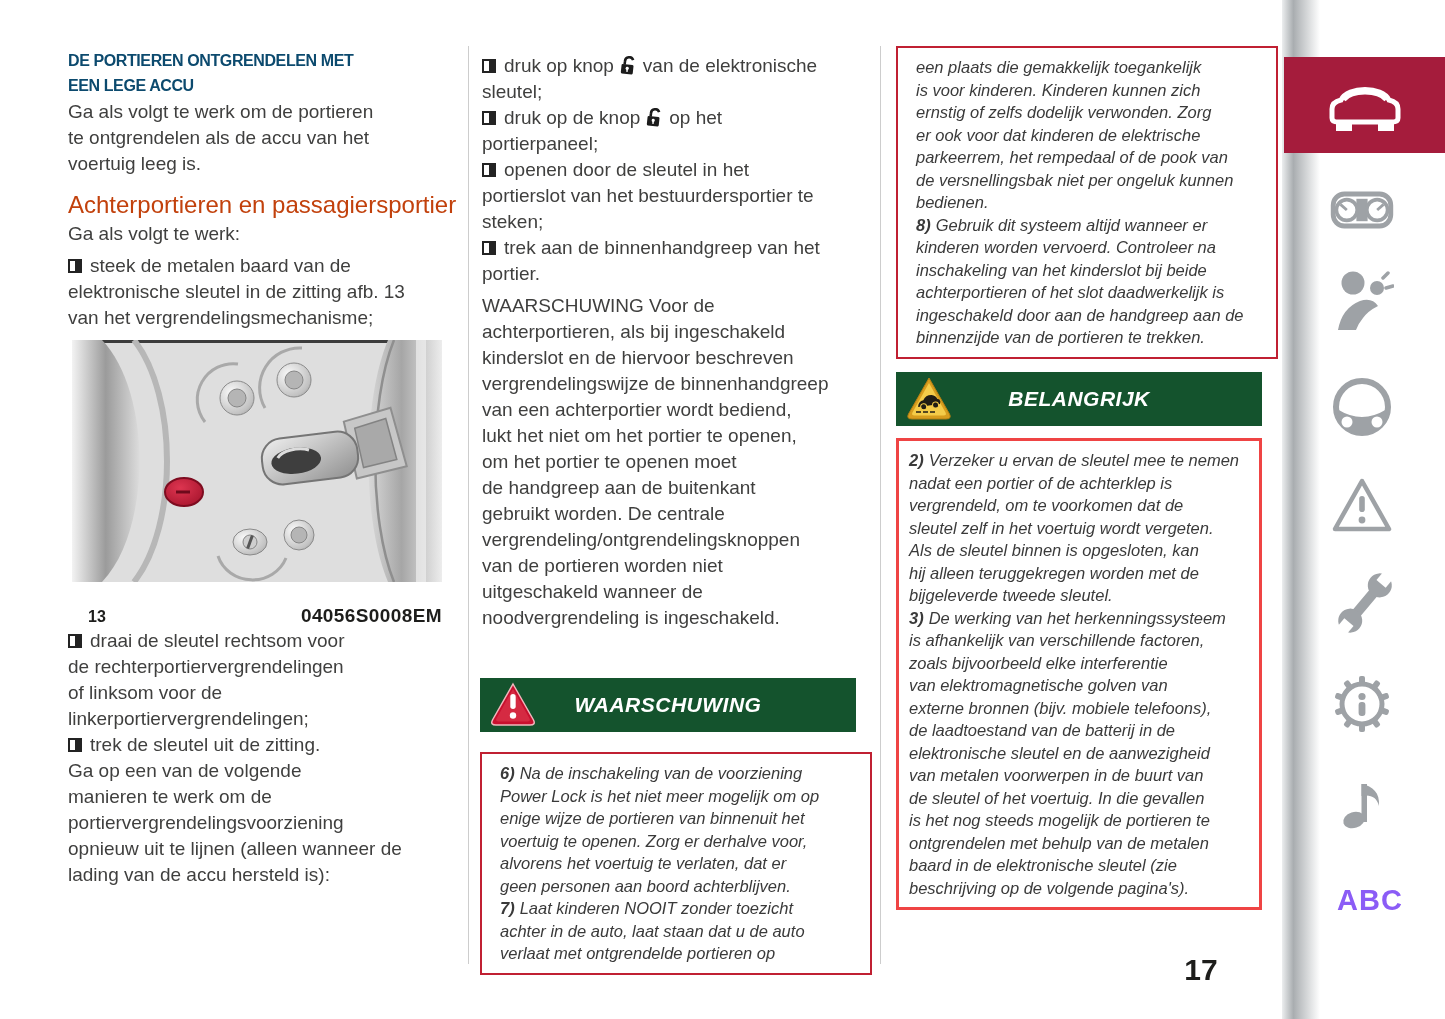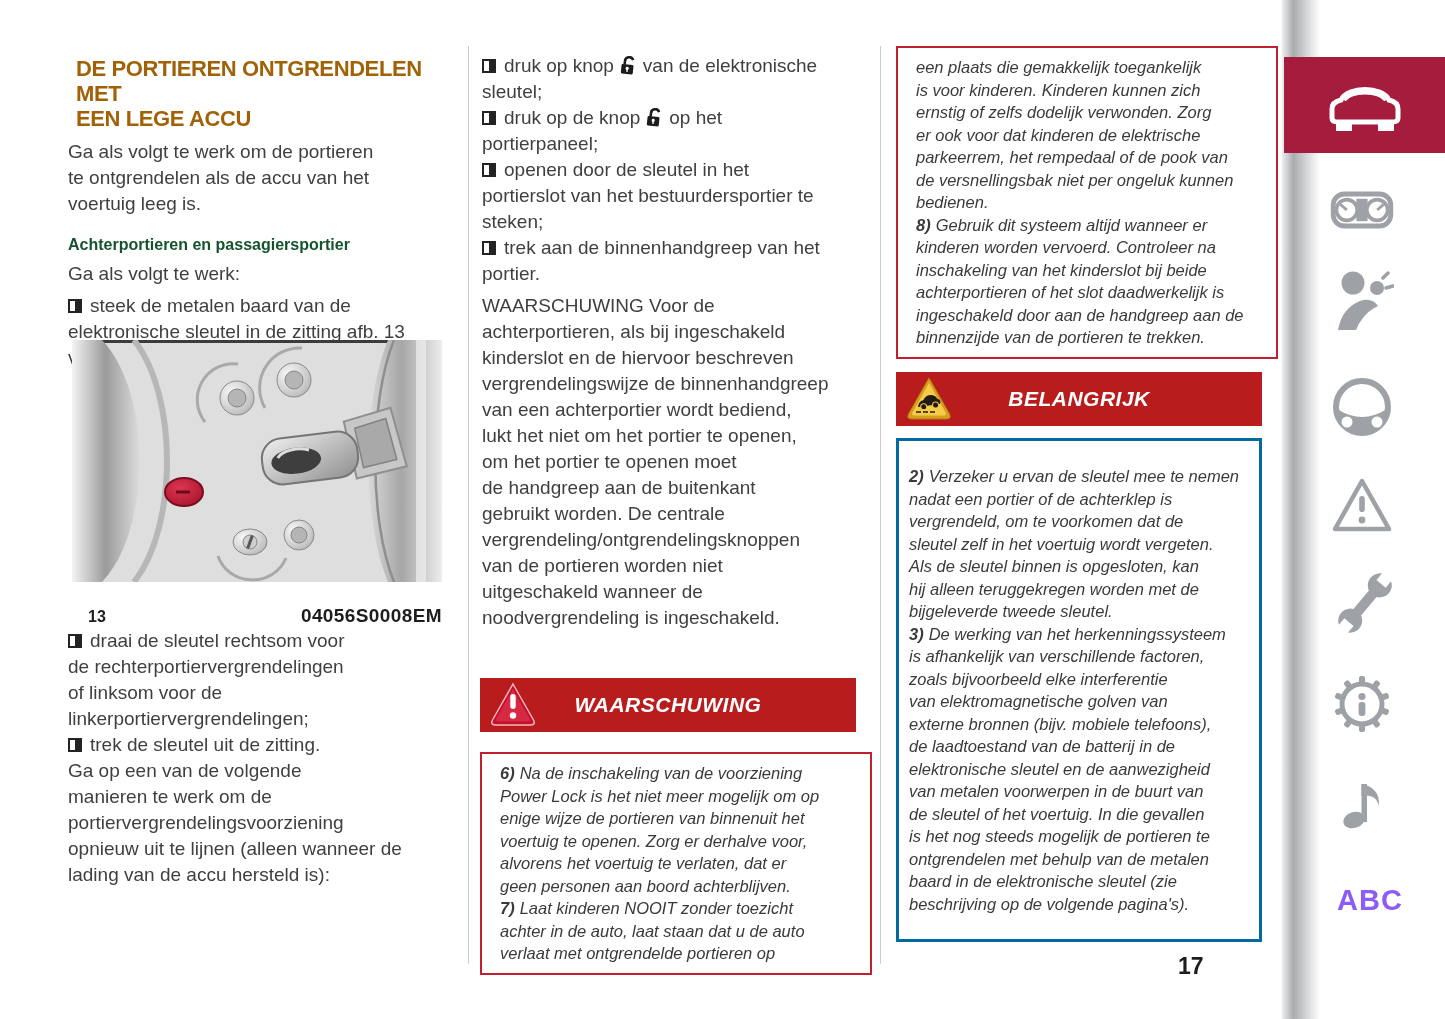--- a/index.html
+++ b/index.html
@@ -1,55 +1,55 @@
 <!DOCTYPE html>
 <html><head>
 <meta charset="utf-8">
 <style>
   html,body{margin:0;padding:0;background:#ffffff;}
   .page{position:relative;width:1445px;height:1019px;background:#ffffff;overflow:hidden;
         font-family:"Liberation Sans","DejaVu Sans",sans-serif;color:#3f3f3e;}
   .col{position:absolute;}
   p{margin:0;}
   .body-text{font-size:19px;line-height:26px;white-space:pre-line;}
-  .title{color:#a16207;font-weight:bold;font-size:22px;line-height:25px;letter-spacing:-0.4px;
-         white-space:pre-line;margin:8px;}
-  .subtitle{color:#14532d;font-weight:bold;font-size:16px;line-height:24px;margin:16px 0 4px 0;}
+  .title{color:#0c4a6e;font-weight:bold;font-size:16px;line-height:25px;letter-spacing:-0.4px;
+         white-space:pre-line;margin:0;}
+  .subtitle{color:#c2410c;font-weight:normal;font-size:24px;line-height:24px;margin:16px 0 4px 0;}
   .intro{margin-top:1px;}
   .bullet{font-size:19px;line-height:26px;}
   .bullet .bt{white-space:pre-line;}
   .sq{display:inline-block;width:10px;height:10px;border:2px solid #232323;margin-right:8px;
       position:relative;top:1px;background:linear-gradient(to right,transparent 55%,#232323 55%);}
   .lock{width:17px;height:19px;vertical-align:-3px;margin:0 6px;}
   .mt6{margin-top:6px;} .mt10{margin-top:0;}
   .figure{position:absolute;left:72px;top:340px;width:370px;height:242px;}
   .caption-row{position:absolute;left:72px;top:585px;width:370px;display:flex;
                justify-content:space-between;align-items:baseline;}
   .cap-num{font-weight:bold;font-size:16px;color:#1d1d1b;margin-left:16px;}
   .cap-code{font-weight:bold;font-size:19px;color:#1d1d1b;letter-spacing:0.4px;margin-top:20px;}
   .divider{position:absolute;top:46px;height:918px;width:1px;background:#cdcdcd;}
-  .banner{position:absolute;height:54px;background:#b91c1c;display:flex;align-items:center;}
+  .banner{position:absolute;height:54px;background:#14532d;display:flex;align-items:center;}
   .banner-label{width:100%;text-align:center;color:#ffffff;font-weight:bold;font-style:italic;
                 font-size:21px;letter-spacing:0.5px;}
   .banner-icon{position:absolute;left:9px;top:3px;width:48px;height:48px;}
   .wbox{position:absolute;font-style:italic;font-size:16.5px;line-height:22.5px;color:#3a3a3a;}
   .wbox-red{border:2px solid #c02032;padding:8px 18px;}
-  .wbox-yellow{border:3px solid #0369a1;padding:24px 10px;}
+  .wbox-yellow{border:3px solid #ef4444;padding:8px 10px;}
   .wbox .itxt{white-space:pre-line;}
   .num{font-weight:bold;margin-right:5px;}
   .num:empty{display:none;margin:0;}
   .side-strip{position:absolute;left:1282px;top:0;width:38px;height:1019px;
               background:linear-gradient(90deg,#eceeef 0%,#a9adb0 30%,#ffffff 100%);}
   .red-tab{position:absolute;left:1284px;top:57px;width:161px;height:96px;background:#a51c3c;
            display:flex;align-items:center;justify-content:center;}
   .side-icon{position:absolute;left:1330px;width:64px;height:64px;}
   .abc{position:absolute;left:1322px;top:884px;width:96px;text-align:center;
        color:#8b5cf6;font-weight:bold;font-size:29px;letter-spacing:1px;}
-  .page-num{position:absolute;left:1178px;top:953px;width:100px;text-align:left;
-            font-weight:bold;font-size:23px;color:#1d1d1b;}
+  .page-num{position:absolute;left:1151px;top:953px;width:100px;text-align:center;
+            font-weight:bold;font-size:30px;color:#1d1d1b;}
 </style>
 </head>
 <body>
 
 <div class="page">
 
   <div class="divider" style="left:468px;"></div>
   <div class="divider" style="left:880px;"></div>
 
   <div class="col" style="left:68px;top:48px;width:394px;">

